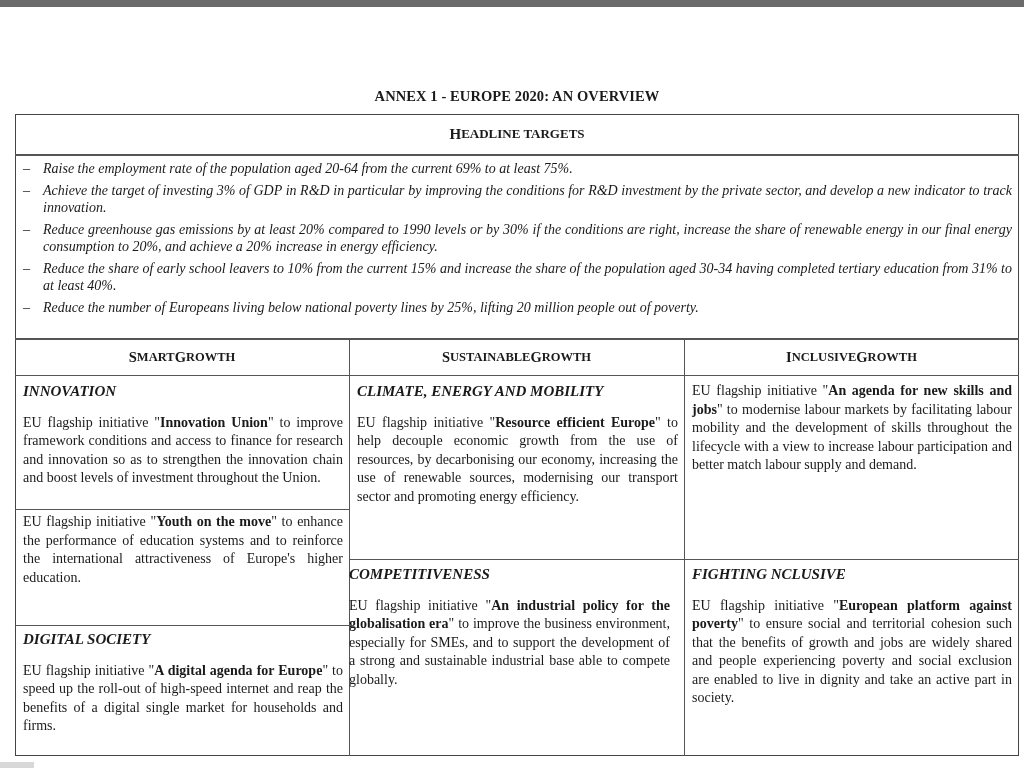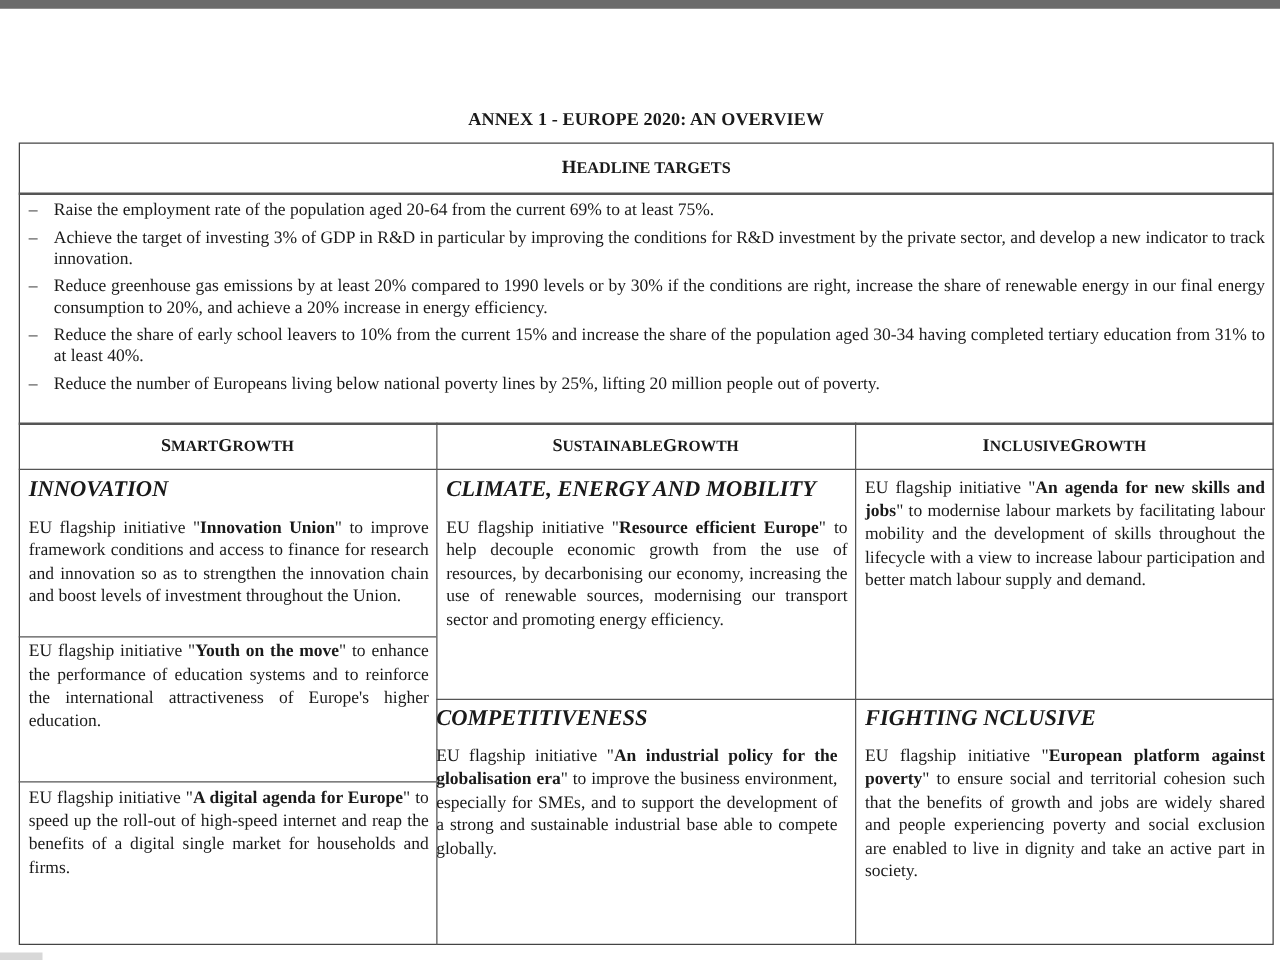--- a/index.html
+++ b/index.html
@@ -20,31 +20,31 @@
   .headline-head {
     position: absolute; left: 15px; top: 114px; width: 1004px; height: 42px;
     border-bottom: 2px solid #555; box-sizing: border-box;
     display: flex; align-items: center; justify-content: center;
     font-weight: bold; font-size: 13px; font-variant: small-caps;
   }
   .headline-head span.big { font-size: 15px; }
   .targets { position: absolute; left: 18px; top: 160px; width: 998px; font-size: 14px; line-height: 17px; }
   .target { display: flex; margin-bottom: 5px; }
   .target .dash { width: 25px; flex: none; text-align: left; padding-left: 5px; box-sizing: border-box; }
-  .target .txt { flex: 1; text-align: justify; padding-right: 4px; }
+  .target .txt { flex: 1; text-align: justify; padding-right: 4px; font-style: italic; }
   .grid-top-line { position: absolute; left: 15px; top: 338px; width: 1004px; height: 0; border-top: 2px solid #555; }
   .col-head {
     position: absolute; top: 340px; height: 36px; display: flex; align-items: center; justify-content: center;
     font-weight: bold; font-size: 12.5px; font-variant: small-caps; border-bottom: 1.5px solid #555; box-sizing: border-box;
   }
   .col-head .big { font-size: 14.5px; }
   .vline { position: absolute; top: 338px; width: 0; height: 418px; border-left: 1.5px solid #555; }
   .hline { position: absolute; height: 0; border-top: 1.5px solid #555; }
   .cell { position: absolute; font-size: 14px; line-height: 18.5px; box-sizing: border-box; }
-  .cell .sec { font-style: italic; font-weight: bold; font-size: 18px; margin-bottom: 13px; }
+  .cell .sec { font-style: italic; font-weight: bold; font-size: 15px; margin-bottom: 13px; }
   .cell .body { text-align: justify; }
   .cell b { font-weight: bold; }
   .stub { position: absolute; left: 0; top: 762px; width: 34px; height: 6px; background: #d8d8d8; }
 </style>
 </head>
 <body>
 
 <div class="topbar"></div>
 
 <div class="doc-title">ANNEX 1 - EUROPE 2020: AN OVERVIEW</div>
@@ -108,20 +108,21 @@
 <div class="hline" style="left:349px;top:559px;width:670px;"></div>
 
 <div class="cell" style="left:23px;top:382px;width:320px;">
   <div class="sec">INNOVATION</div>
   <div class="body"><span>EU flagship initiative "</span><b>Innovation Union</b><span>" to improve framework conditions and access to finance for research and innovation so as to strengthen the innovation chain and boost levels of investment throughout the Union.</span></div>
 </div>
 <div class="cell" style="left:23px;top:513px;width:320px;">
   <div class="body"><span>EU flagship initiative "</span><b>Youth on the move</b><span>" to enhance the performance of education systems and to reinforce the international attractiveness of Europe's higher education.</span></div>
 </div>
 <div class="cell" style="left:23px;top:630px;width:320px;">
+  <div class="sec">DIGITAL SOCIETY</div>
   <div class="body"><span>EU flagship initiative "</span><b>A digital agenda for Europe</b><span>" to speed up the roll-out of high-speed internet and reap the benefits of a digital single market for households and firms.</span></div>
 </div>
 
 <div class="cell" style="left:357px;top:382px;width:321px;">
   <div class="sec">CLIMATE, ENERGY AND MOBILITY</div>
   <div class="body"><span>EU flagship initiative "</span><b>Resource efficient Europe</b><span>" to help decouple economic growth from the use of resources, by decarbonising our economy, increasing the use of renewable sources, modernising our transport sector and promoting energy efficiency.</span></div>
 </div>
 <div class="cell" style="left:349px;top:565px;width:321px;">
   <div class="sec">COMPETITIVENESS</div>
   <div class="body"><span>EU flagship initiative "</span><b>An industrial policy for the globalisation era</b><span>" to improve the business environment, especially for SMEs, and to support the development of a strong and sustainable industrial base able to compete globally.</span></div>

